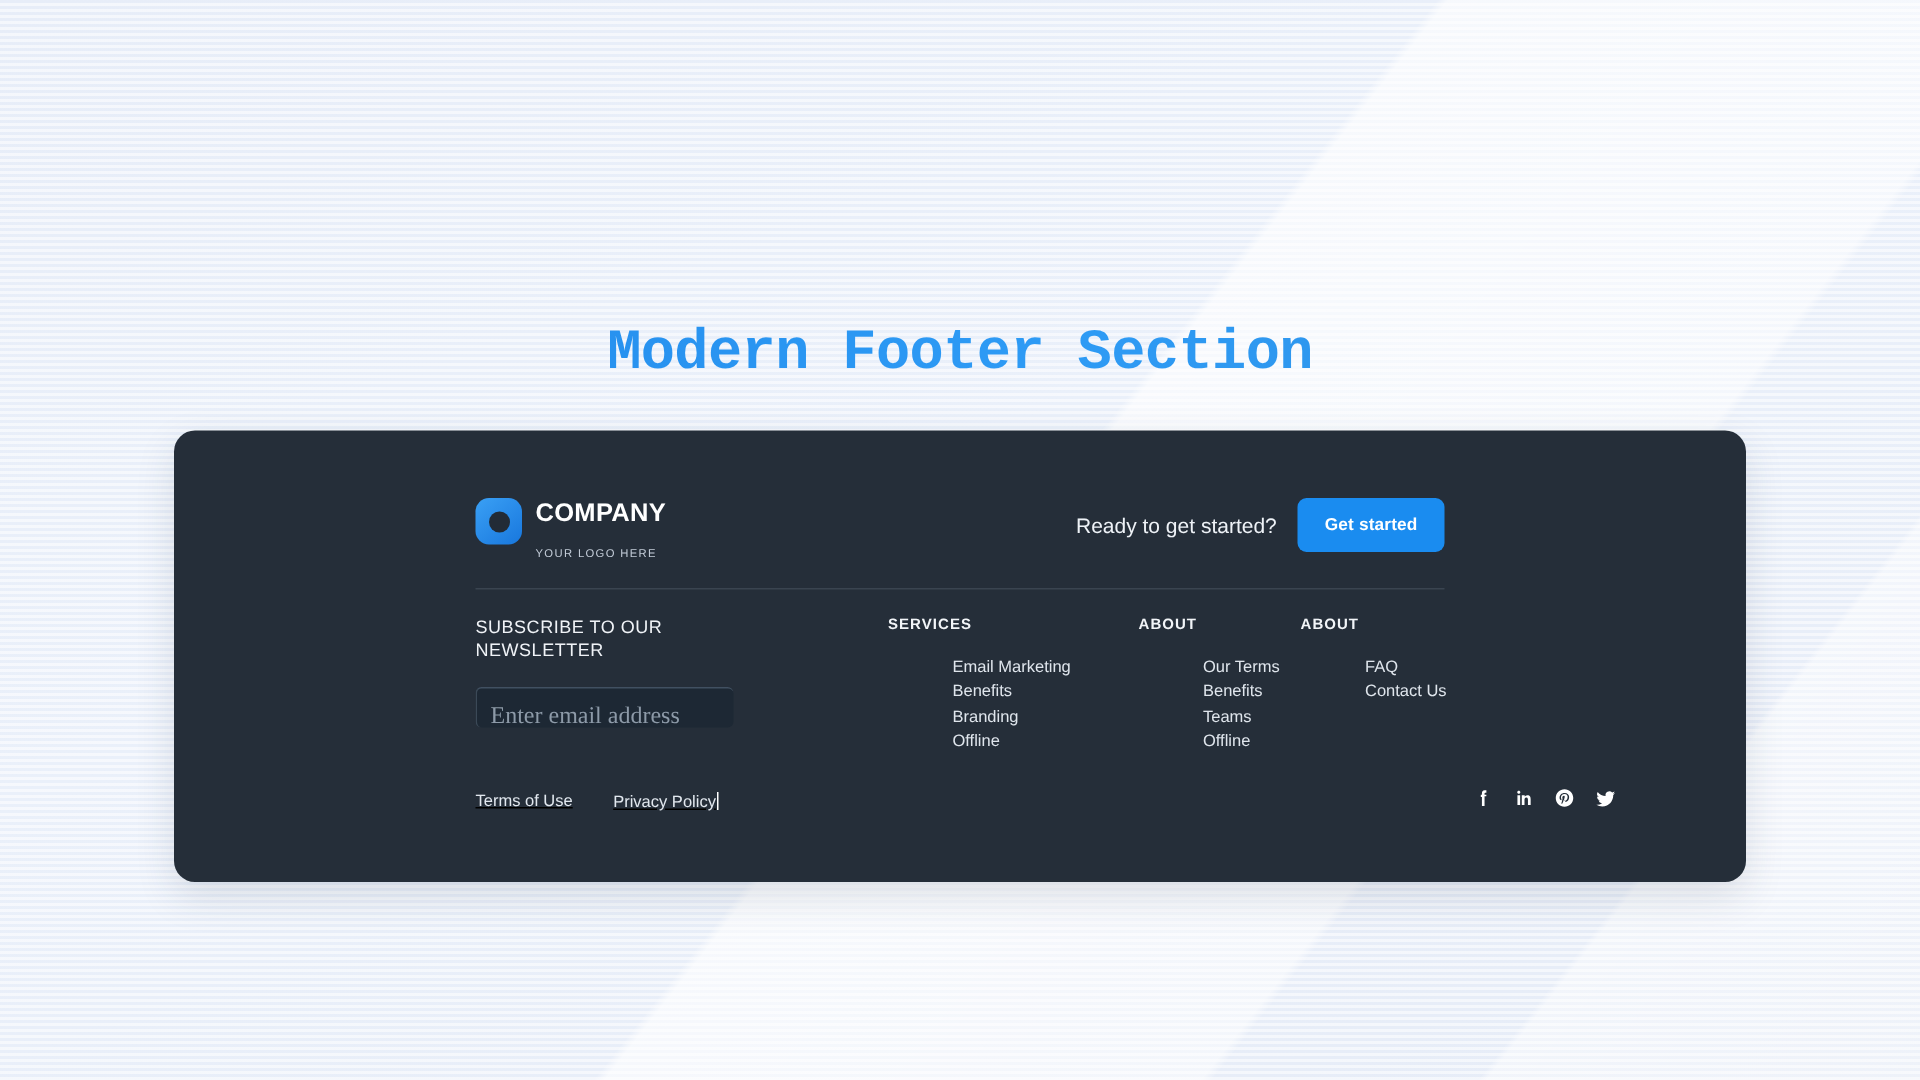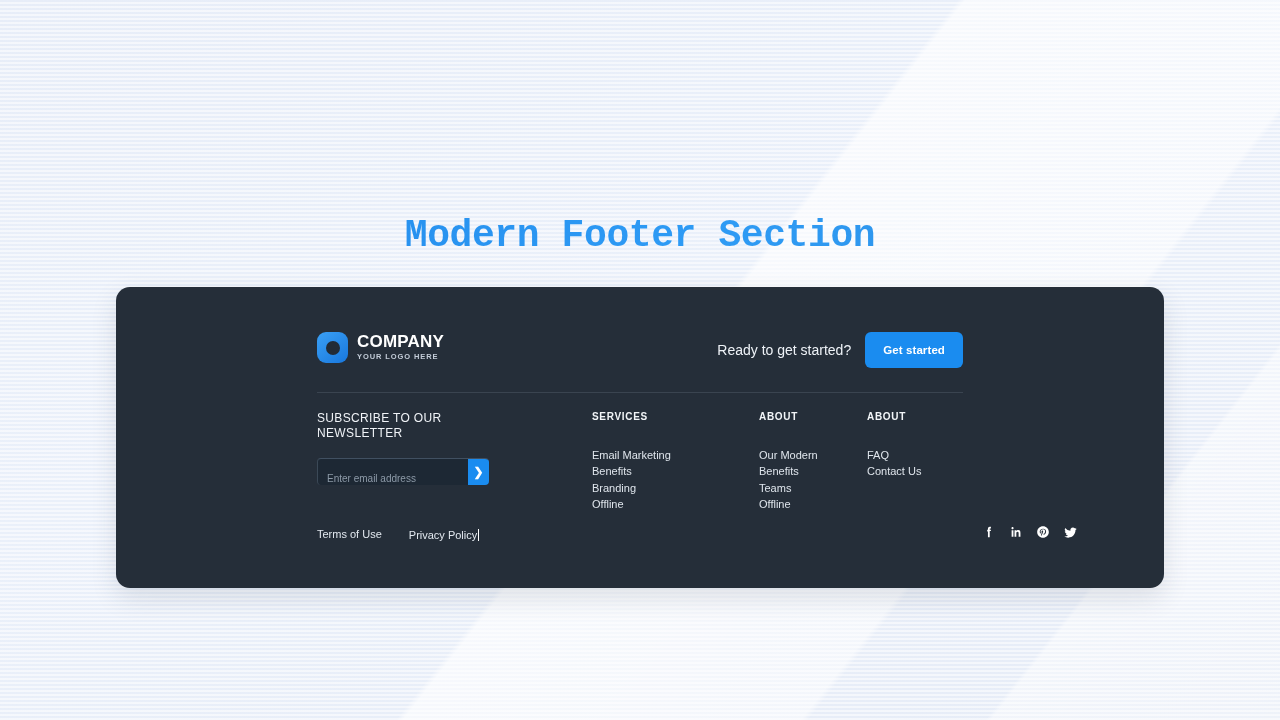--- a/index.html
+++ b/index.html
@@ -123,22 +123,21 @@
   .brand-name {
     font-size: 17px;
     font-weight: bold;
     color: #ffffff;
     letter-spacing: 0.2px;
   }
   .brand-tag {
     font-size: 7.5px;
     color: #c3ccd8;
     letter-spacing: 0.9px;
-    margin-top: 3px;
-    font-weight: bold;
+    margin-top: 15px;
   }
 
   .cta {
     position: absolute;
     right: 0;
     top: 0;
     display: flex;
     align-items: center;
     gap: 14px;
     height: 36px;
@@ -205,23 +204,23 @@
     background: #1d2834;
     border-top: 1px solid #415061;
     border-left: 1px solid #3b4957;
   }
   .subscribe-input {
     flex: 1 1 auto;
     background: transparent;
     border: none;
     outline: none;
     color: #e3e9f0;
-    font-size: 10px;
+    font-size: 16px;
     padding: 0 9px;
-    font-family: Liberation Sans, sans-serif;
+    font-family: Liberation Serif, serif;
     margin-top: 12px;
   }
   .subscribe-input::placeholder { color: #8d9aa8; }
   .subscribe-submit {
     width: 29px;
     background: #1a8cf0;
     border: none;
     cursor: pointer;
     display: flex;
     align-items: center;
@@ -235,46 +234,48 @@
   .link-col { position: absolute; top: 0; }
   .link-col.services { left: 275px; }   
   .link-col.about    { left: 442px; }   
   .link-col.help     { left: 550px; }   
 
   .col-heading {
     font-size: 10px;
     font-weight: bold;
     color: #f2f5f8;
     letter-spacing: 0.7px;
-    margin-bottom: 25px;
+    margin-bottom: 15px;
   }
   .col-link {
     display: block;
     font-size: 11px;
     color: #dfe5ec;
     text-decoration: none;
     line-height: 16.3px;
     cursor: pointer;
+    margin-left: 43px;
   }
 
   
   .footer-bottom {
     position: absolute;
     left: 201px;
     top: 236px;       
     width: 762px;
     height: 28px;
   }
   .legal-links {
     position: absolute;
     left: 0;
     top: 2px;
     display: flex;
     gap: 27px;
     align-items: center;
+    text-decoration: underline;
   }
   .legal-link {
     font-size: 11px;
     color: #e2e8ef;
     text-decoration: none;
     cursor: pointer;
     position: relative;
   }
   .text-caret {
     display: inline-block;
@@ -352,21 +353,21 @@
     <div class="link-col services">
       <div class="col-heading">SERVICES</div>
       <a class="col-link">Email Marketing</a>
       <a class="col-link">Benefits</a>
       <a class="col-link">Branding</a>
       <a class="col-link">Offline</a>
     </div>
 
     <div class="link-col about">
       <div class="col-heading">ABOUT</div>
-      <a class="col-link">Our Modern</a>
+      <a class="col-link">Our Terms</a>
       <a class="col-link">Benefits</a>
       <a class="col-link">Teams</a>
       <a class="col-link">Offline</a>
     </div>
 
     <div class="link-col help">
       <div class="col-heading">ABOUT</div>
       <a class="col-link">FAQ</a>
       <a class="col-link">Contact Us</a>
     </div>

